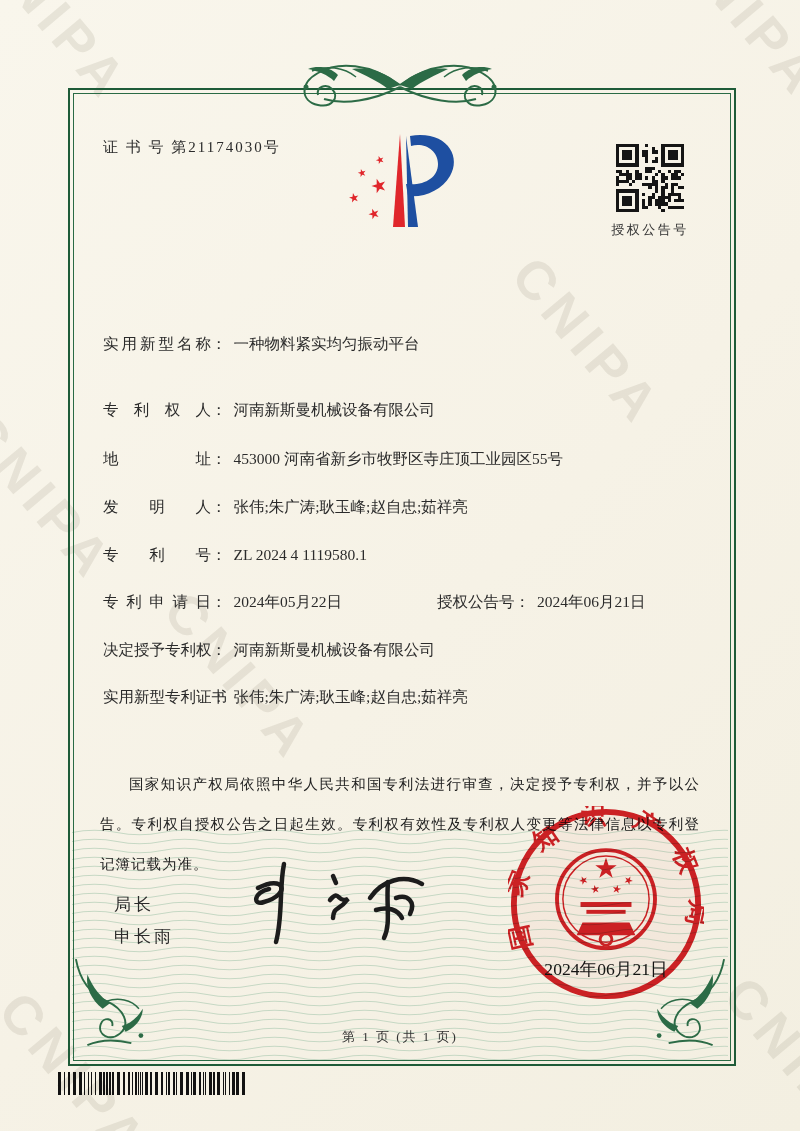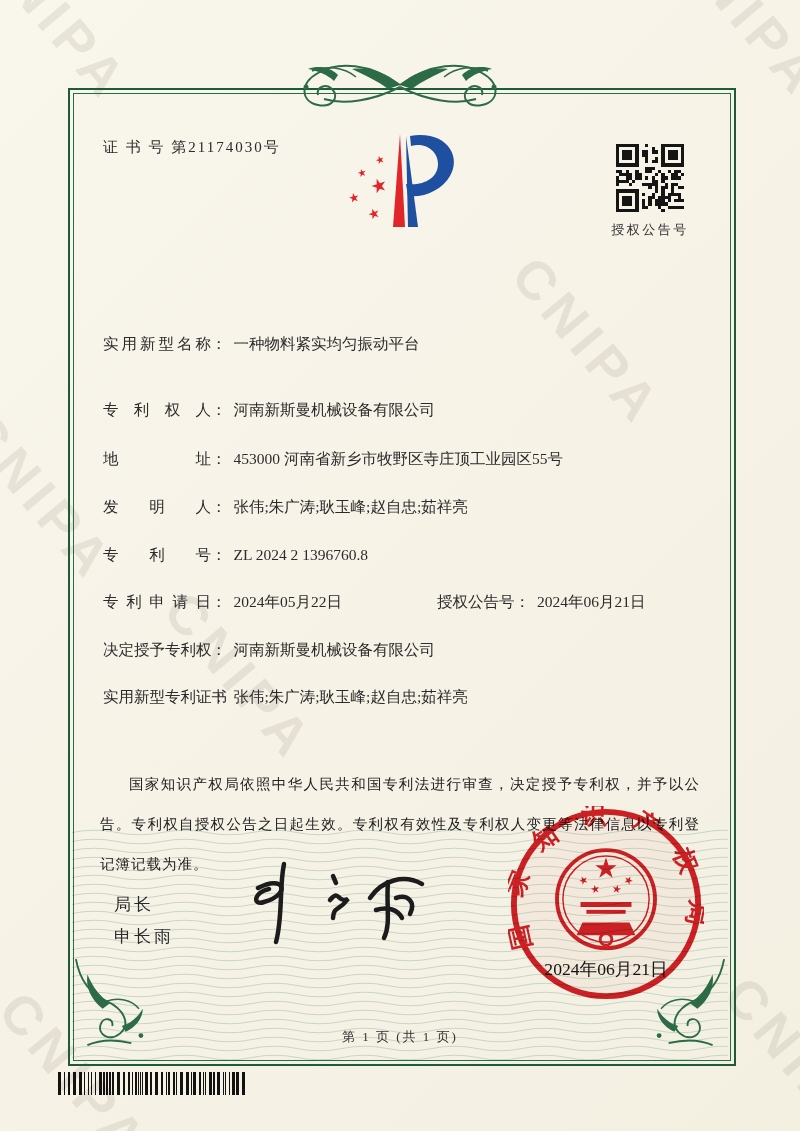--- a/index.html
+++ b/index.html
@@ -593,21 +593,21 @@
     <div class="row" style="top:400px">
       <span class="flabel">专利权人</span><span>：</span><span class="fval">河南新斯曼机械设备有限公司</span>
     </div>
     <div class="row" style="top:449px">
       <span class="flabel">地址</span><span>：</span><span class="fval">453000 河南省新乡市牧野区寺庄顶工业园区55号</span>
     </div>
     <div class="row" style="top:497px">
       <span class="flabel">发明人</span><span>：</span><span class="fval">张伟;朱广涛;耿玉峰;赵自忠;茹祥亮</span>
     </div>
     <div class="row" style="top:545px">
-      <span class="flabel">专利号</span><span>：</span><span class="fval">ZL 2024 2 1396760.8</span>
+      <span class="flabel">专利号</span><span>：</span><span class="fval">ZL 2024 4 1119580.1</span>
     </div>
     <div class="row" style="top:592px">
       <span class="flabel">专利申请日</span><span>：</span><span class="fval">2024年05月22日</span>
       <span class="rcol"><span>授权公告号</span><span>：</span><span class="fval">2024年06月21日</span></span>
     </div>
     <div class="row" style="top:640px">
       <span class="flabel">决定授予专利权</span><span>：</span><span class="fval">河南新斯曼机械设备有限公司</span>
     </div>
     <div class="row" style="top:687px">
       <span class="flabel">实用新型专利证书</span><span>：</span><span class="fval">张伟;朱广涛;耿玉峰;赵自忠;茹祥亮</span>

